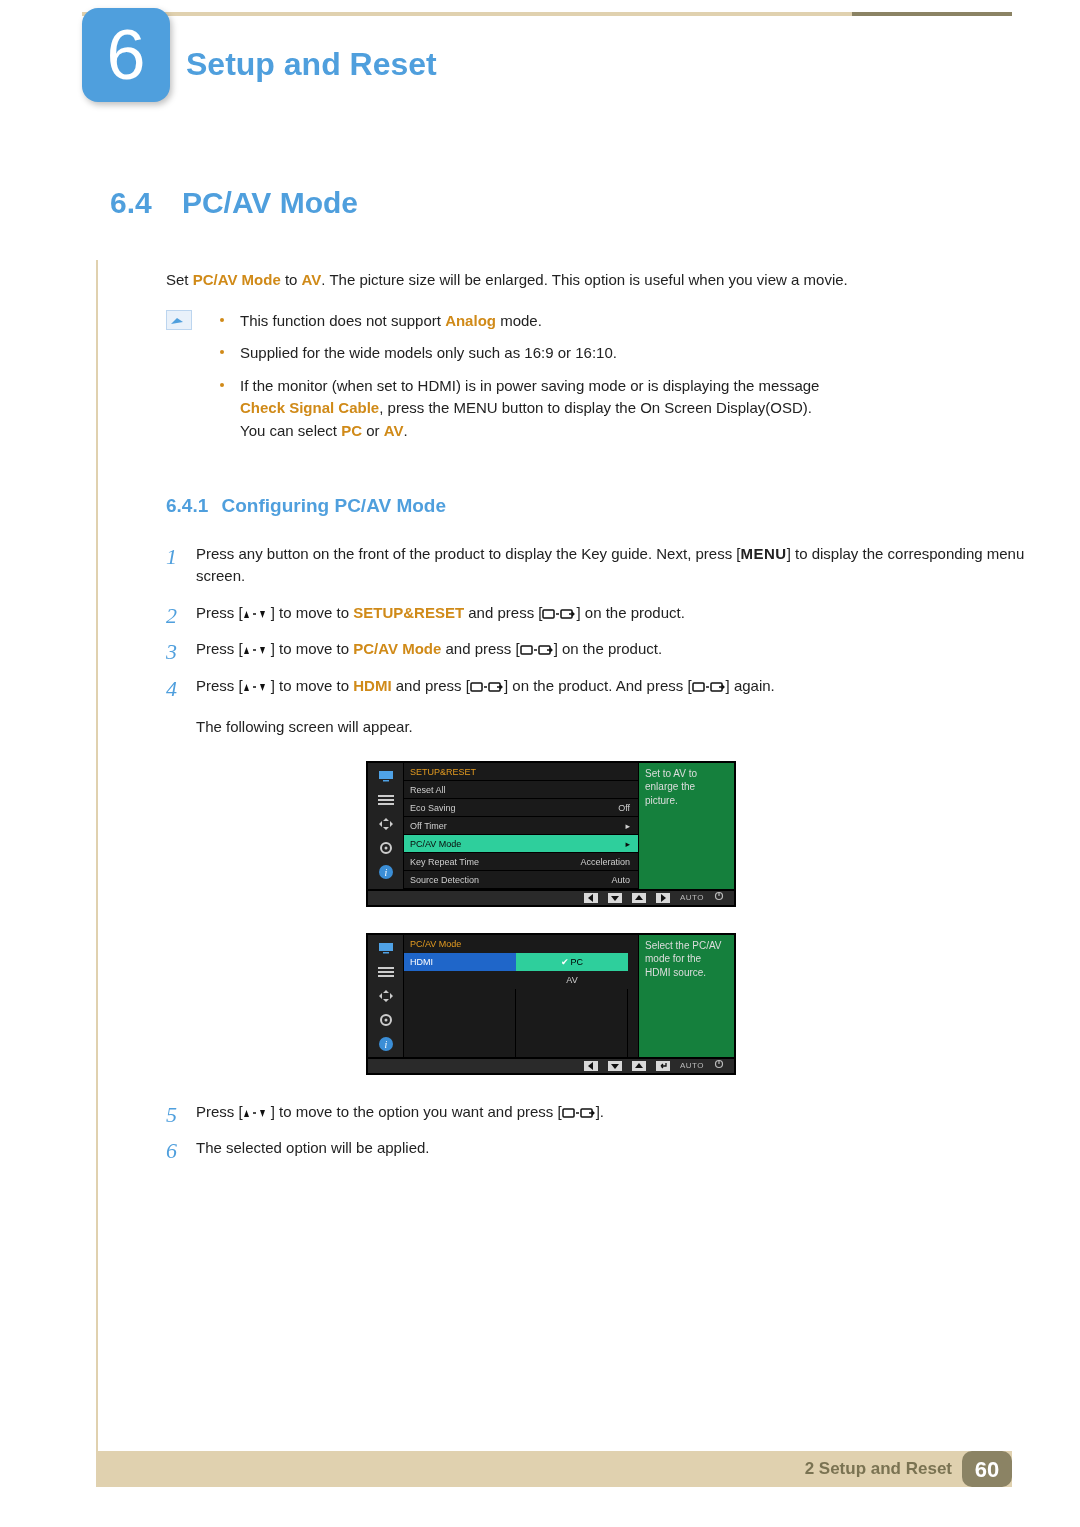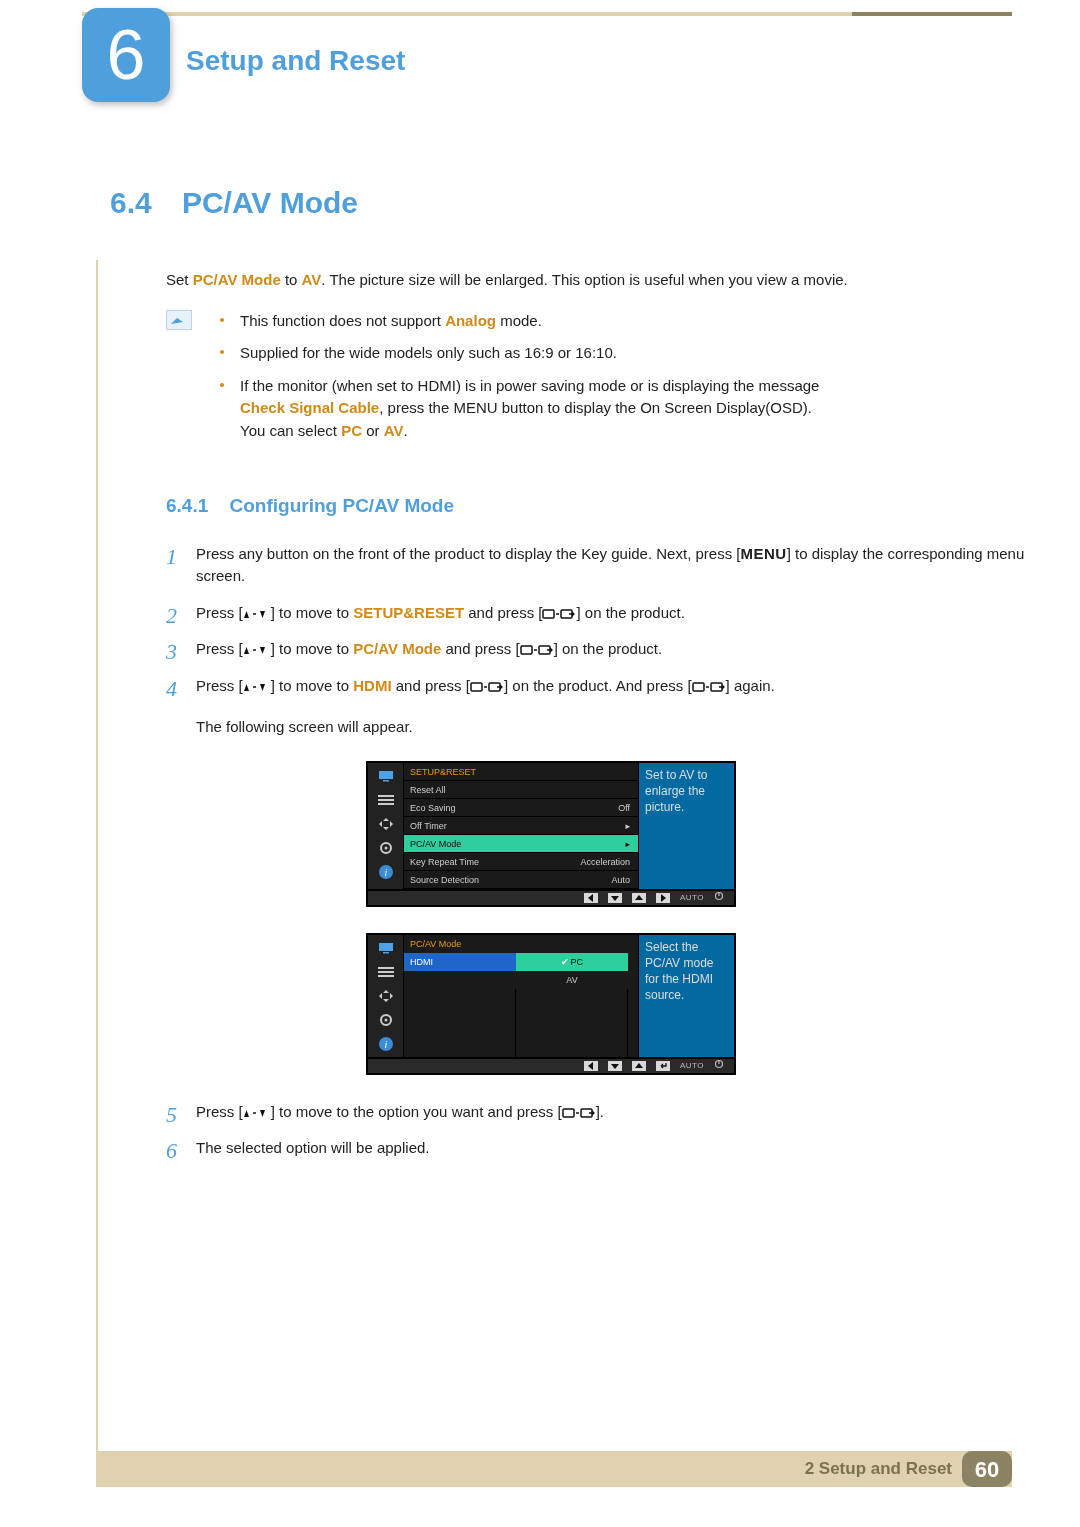--- a/index.html
+++ b/index.html
@@ -24,21 +24,21 @@
     display: flex; align-items: center; justify-content: center;
   }
   .chapter-badge span {
     color: #fff;
     font-size: 70px;
     font-weight: 300;
   }
   .chapter-title {
     position: absolute;
     left: 186px; top: 40px;
-    font-size: 28px;
+    font-size: 32px;
     font-weight: bold;
     color: #4f9fdd;
   }
   
   .top-rule {
     position: absolute;
     left: 82px; right: 68px;
     top: 12px; height: 4px;
     background: #e0d1af;
   }
@@ -98,21 +98,21 @@
     border-radius: 50%;
   }
   .hl-or { color: #d08a18; font-weight: bold; }
 
   .subhead {
     margin: 40px 0 22px 56px;
     color: #4f9fdd;
     font-size: 19px;
     font-weight: bold;
   }
-  .subhead .num { margin-right: 16px; }
+  .subhead .num { margin-right: 8px; }
 
   ol.steps { margin-left: 56px; counter-reset: step; }
   ol.steps > li {
     list-style: none;
     position: relative;
     padding-left: 30px;
     margin-bottom: 14px;
   }
   ol.steps > li::before {
     counter-increment: step;
@@ -170,24 +170,24 @@
   .osd-row:last-child { border-bottom: none; }
   .osd-row .c1 { width: 112px; padding: 3px 6px; }
   .osd-row .c2 { width: 112px; padding: 3px 6px; text-align: center; }
   .osd-row .cval { flex: 1; text-align: right; padding: 3px 8px; color: #d0d0d0; }
   .osd-row.header .c1 { color: #e29a20; }
   .osd-row.sel { background: #2ecf9c; color: #000; }
   .osd-row.sel .c1, .osd-row.sel .c2, .osd-row.sel .cval { color: #0a0a0a; }
   .osd-row .hdmi-sel { background: #1f66c9; color:#fff; padding:3px 6px; width:112px;}
   .osd-help {
     width: 96px;
-    background: #0369a1;
+    background: #15803d;
     border-left: 1px solid #000;
     padding: 4px 6px;
-    font-size: 12px;
+    font-size: 10px;
     color: #ddd;
     line-height: 1.35;
   }
   .osd-nav {
     height: 16px;
     background: #2a2a2a;
     display: flex; align-items: center; justify-content: flex-end;
     gap: 10px; padding: 0 10px;
     font-size: 8px;
     color: #ccc;

